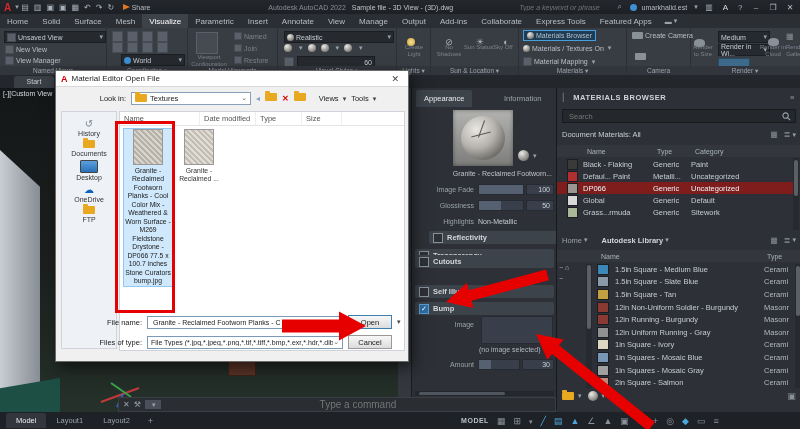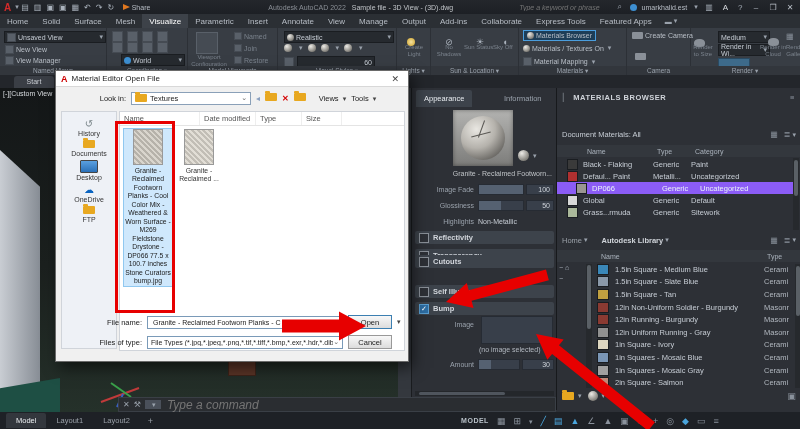--- a/index.html
+++ b/index.html
@@ -54,21 +54,21 @@
     background:linear-gradient(90deg,#c9cdd3,#878d95);clip-path:polygon(0 0,100% 14%,100% 100%,0 100%);}
   .teal{position:absolute;left:0;top:290px;width:60px;height:34px;background:#1e4f44;
     clip-path:polygon(0 30%,100% 0,100% 100%,0 100%);}
   .crate{position:absolute;left:228px;top:272px;width:26px;height:14px;background:#5a3426;border:1px solid #3c2218;}
   
   #cmdline{left:118px;top:397px;width:438px;height:15px;background:#2a2d31;border:1px solid #3a3f46;
     display:flex;align-items:center;gap:4px;padding:0 4px;box-sizing:border-box;z-index:6;}
   .cmd-x{color:#9aa2ac;font-size:8px;}
   .cmd-drop{width:16px;height:9px;background:#4a505a;display:flex;align-items:center;justify-content:center;}
   #cmd-input{flex:1;background:transparent;border:none;outline:none;color:#8a929c;
-    font-size:12px;font-style:italic;font-family:"Liberation Sans",sans-serif;}
+    font-size:10px;font-family:"Liberation Sans",sans-serif;text-align:center;}
   #bottombar{left:0;top:412px;width:800px;height:17px;background:#1e2126;display:flex;align-items:center;z-index:7;}
   .dtab{height:15px;padding:0 10px;font-size:7.5px;color:#9aa0a8;display:flex;align-items:center;}
   .dtab.active{background:#33373d;color:#eceff2;border-radius:2px 2px 0 0;}
   .dtab-plus{color:#9aa0a8;font-size:9px;margin-left:8px;}
   .sb-model{margin-left:308px;font-size:7px;font-weight:bold;color:#b8c0c8;letter-spacing:.5px;}
   .sbi{font-size:9px;color:#8a929c;margin-left:8px;}
   .sbi.active{color:#4ba6dd;}
   .gi-grid::before{content:"▦";} .gi-grid2::before{content:"⊞";} .gi-dropdown::before{content:"▾";font-size:7px;}
   .gi-infer::before{content:"╱";} .gi-snap::before{content:"▤";} .gi-person::before{content:"▲";}
   .gi-angle::before{content:"∠";} .gi-person2::before{content:"▲";} .gi-scale::before{content:"▣";}
@@ -113,21 +113,21 @@
   .mb-search{position:absolute;left:5px;top:21px;width:234px;height:14px;background:#24272b;
     border:1px solid #17191c;display:flex;align-items:center;padding:0 4px;box-sizing:border-box;}
   .mb-search input{flex:1;background:transparent;border:none;outline:none;color:#8a929c;
     font-size:7.5px;font-family:"Liberation Sans",sans-serif;}
   .mb-docbar{position:absolute;left:5px;top:40px;width:234px;height:13px;display:flex;align-items:center;
     font-size:7.5px;color:#c6ccd4;}
   .mb-hdr{position:absolute;left:0;width:244px;height:12px;background:#33373d;color:#aab2bc;font-size:7px;
     display:flex;align-items:center;}
   .doc-rows{position:absolute;left:0;top:70px;width:236px;}
   .drow{height:12px;display:flex;align-items:center;font-size:7.5px;color:#c6ccd4;}
-  .drow.selected{background:#8b5cf6;color:#eaf4f8;padding-left:9px;}
+  .drow.selected{background:#7f1d1d;color:#eaf4f8;}
   .swatch{width:9px;height:9px;border:1px solid #1a1d21;margin:0 5px 0 10px;flex:none;}
   .d-name{width:70px;flex:none;white-space:nowrap;overflow:hidden;}
   .d-type{width:38px;flex:none;white-space:nowrap;overflow:hidden;}
   .d-cat{flex:1;white-space:nowrap;overflow:hidden;}
   .vscroll{position:absolute;width:6px;background:#26292d;}
   .vthumb{position:absolute;left:1px;width:4px;background:#5a6066;border-radius:2px;}
   .mb-libbar{position:absolute;left:5px;top:145px;width:234px;height:14px;display:flex;align-items:center;font-size:7.5px;}
   .tree{position:absolute;left:2px;top:176px;width:26px;font-size:7px;color:#aab2bc;}
   .lib-rows{position:absolute;left:36px;top:175px;width:201px;}
   .lrow{height:12.6px;display:flex;align-items:center;font-size:7.5px;color:#c6ccd4;}
@@ -451,21 +451,21 @@
           <span class="sfill f50"></span>
         </span>
       <span class="sval" style="width:20px;margin-left:2px;">50</span>
     </div>
     <div class="prow" style="top:127px;">
       <span class="plab">Highlights</span>
       <span style="color:#c6ccd4;font-size:7px;">Non-Metallic</span>
     </div>
 
     <span id="me-sections">
-      <div class="sec" style="top: 143px;">
+      <div class="sec" style="top: 143px; margin-left: 14px;">
           <span class="cb"></span>
           <span class="slab">Reflectivity</span>
         </div><div class="sec" style="top: 161px;">
           <span class="cb"></span>
           <span class="slab">Transparency</span>
         </div><div class="sec" style="top: 167px;">
           <span class="cb"></span>
           <span class="slab">Cutouts</span>
         </div><div class="sec" style="top: 197px;">
           <span class="cb"></span>
@@ -499,20 +499,27 @@
       </span>
       <span style="font-size:9px;color:#8a929c;">▦</span>
     </div>
   </div>
 
   <div id="matbrowser" class="abs">
     <div class="mb-title">
       <span style="color:#6a7078;margin-right:4px;">▏</span>
       <span>MATERIALS BROWSER</span>
       <span style="margin-left:auto;color:#8a929c;">≡</span>
+    </div>
+    <div class="mb-search">
+      <input placeholder="Search" style="">
+      <svg width="9" height="9" viewBox="0 0 10 10">
+        <circle cx="4" cy="4" r="3" fill="none" stroke="#9aa2ac" stroke-width="1.2"></circle>
+        <line x1="6.5" y1="6.5" x2="9" y2="9" stroke="#9aa2ac" stroke-width="1.2"></line>
+      </svg>
     </div>
     <div class="mb-docbar">
       <span>Document Materials: All</span>
       <span style="margin-left:auto;color:#8a929c;font-size:8px;">▦</span>
       <span style="color:#8a929c;font-size:8px;margin-left:6px;">≣</span>
       <span class="caret">▾</span>
     </div>
     <div class="mb-hdr" style="top:57px;">
       <span style="margin-left:30px;width:70px;">Name</span>
       <span style="width:38px;">Type</span>

